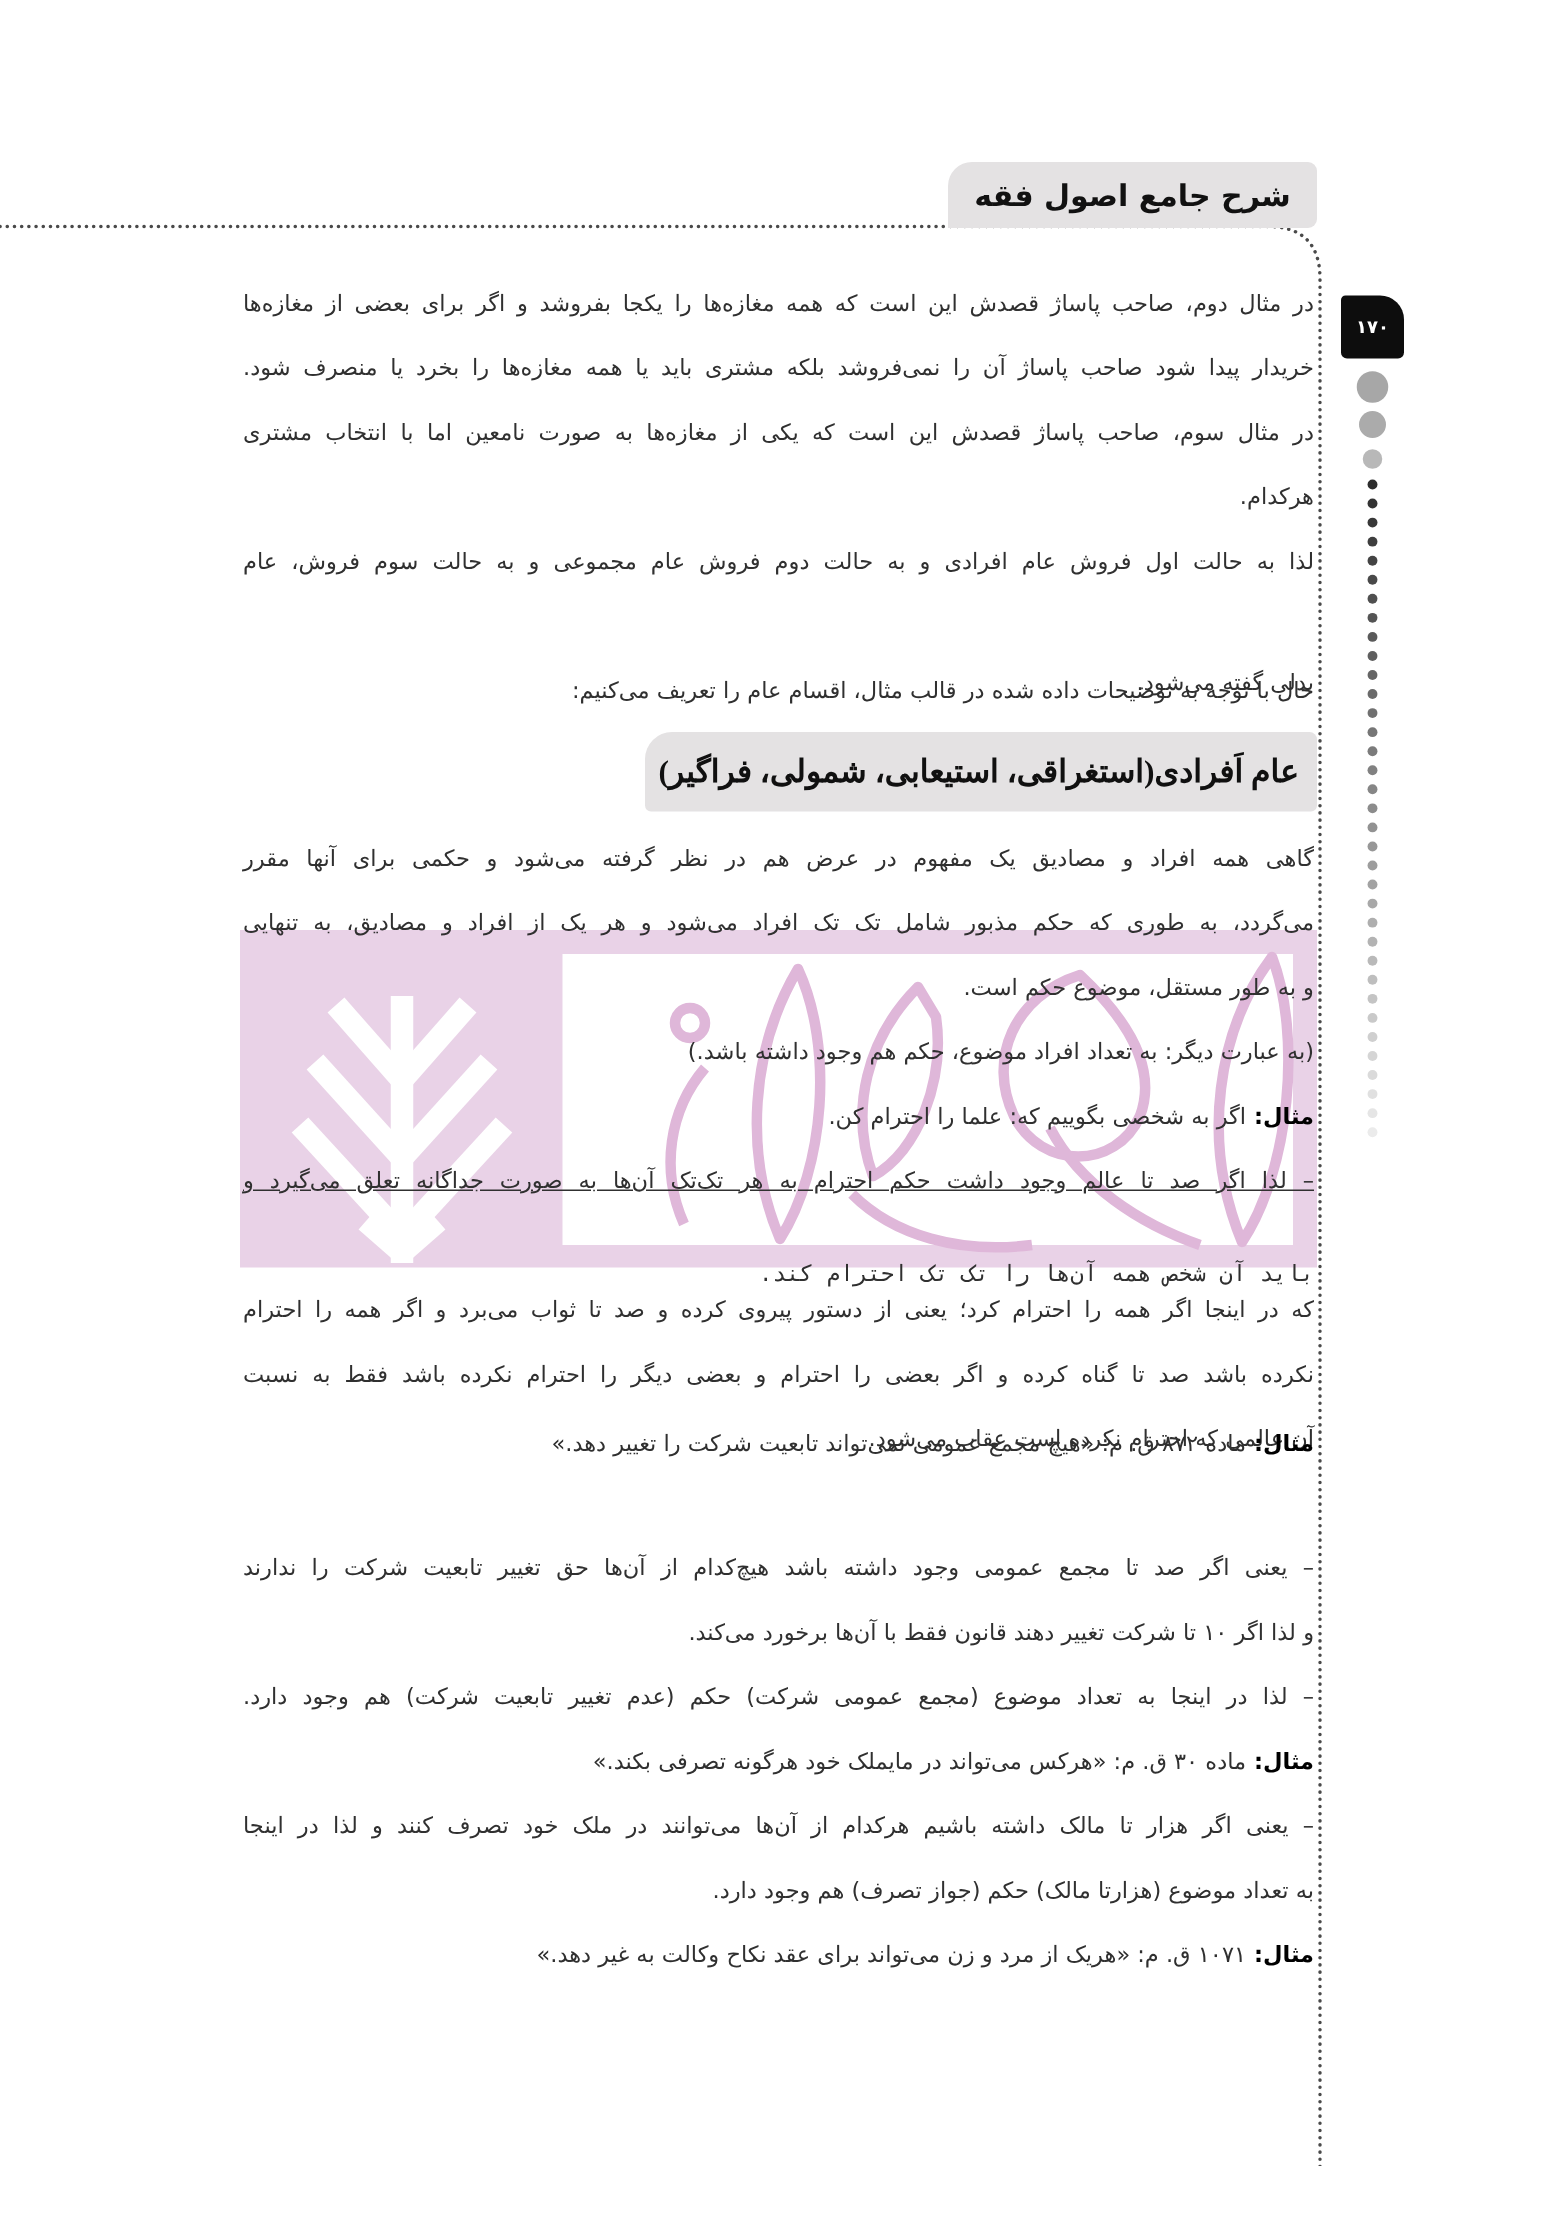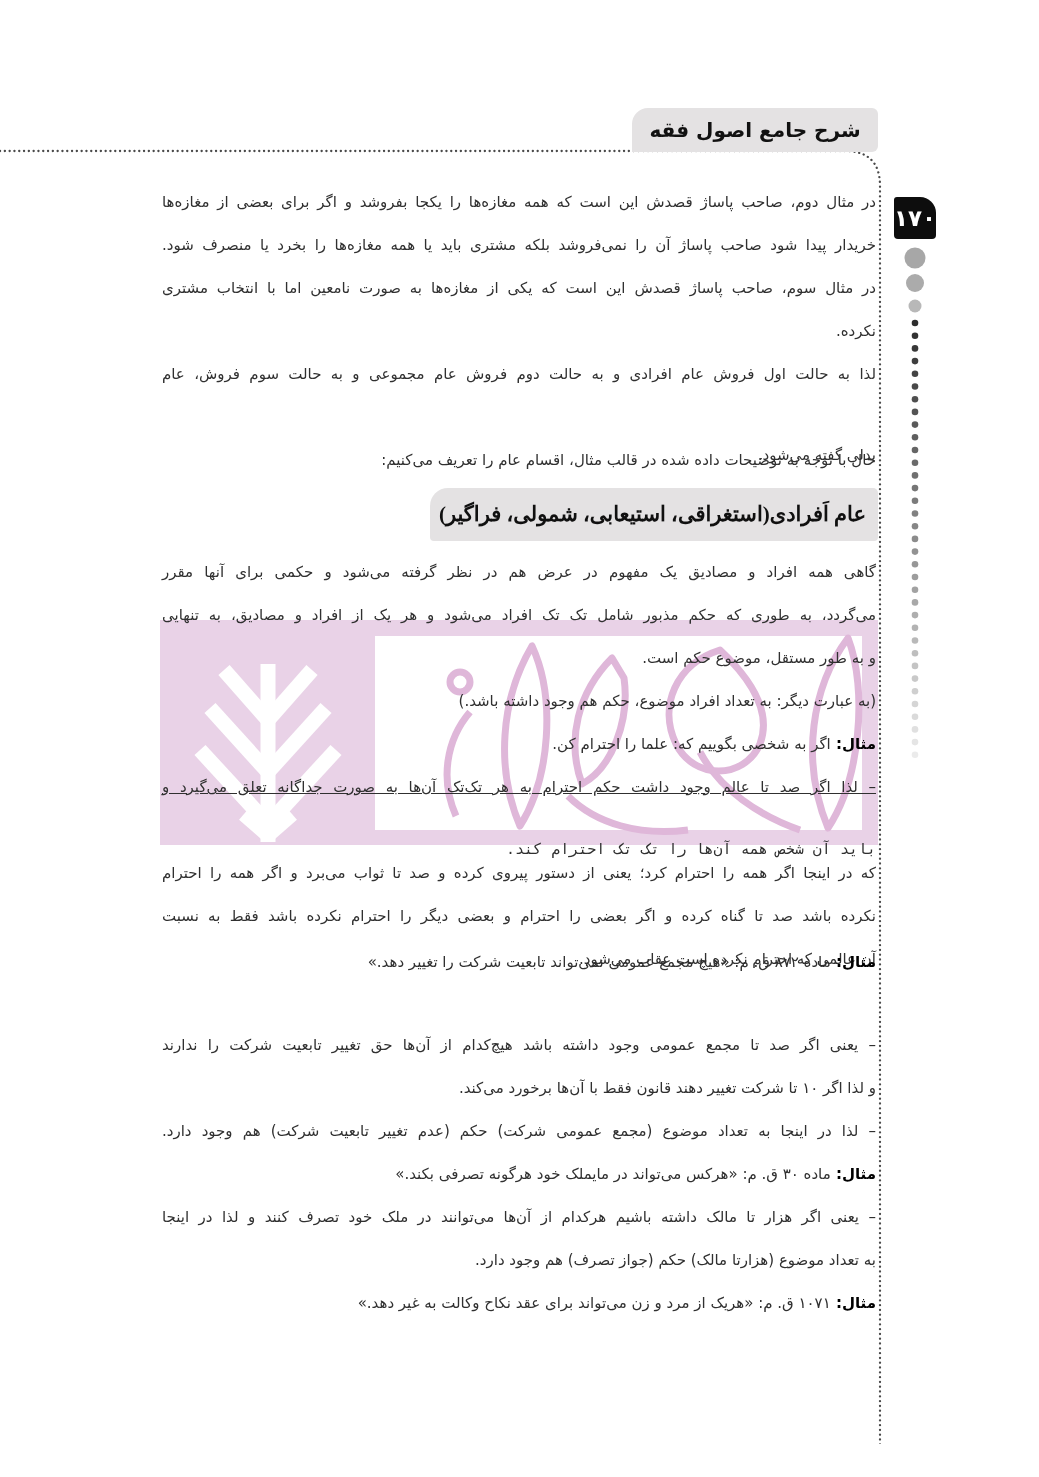--- a/index.html
+++ b/index.html
@@ -31,21 +31,21 @@
     font-size:20px;font-weight:bold;color:#111;
     z-index:4;
   }
 
   
   .page-badge{
     position:absolute;
     left:894px;top:197px;width:42px;height:42px;
     background:var(--badge);
     border-radius:3px 16px 4px 4px;
-    color:#fff;font-size:23px;font-weight:bold;
+    color:#fff;font-size:12px;font-weight:bold;
     display:flex;align-items:center;justify-content:center;
     z-index:4;
   }
 
   
   .watermark{
     position:absolute;left:160px;top:620px;width:718px;height:225px;
     z-index:0;
   }
   .wm-band{position:absolute;inset:0;background:var(--accent-pink);}
@@ -170,21 +170,21 @@
     </svg>
 
   <div class="section-header">
     <span>عام اَفرادی(استغراقی، استیعابی، شمولی، فراگیر)</span>
   </div>
 
   <div class="content-lines">
       <div class="tline just" dir="rtl" style="top: 186px;">در مثال دوم، صاحب پاساژ قصدش این است که همه مغازه‌ها را یکجا بفروشد و اگر برای بعضی از مغازه‌ها</div>
       <div class="tline just" dir="rtl" style="top: 229px;">خریدار پیدا شود صاحب پاساژ آن را نمی‌فروشد بلکه مشتری باید یا همه مغازه‌ها را بخرد یا منصرف شود.</div>
       <div class="tline just" dir="rtl" style="top: 272px;">در مثال سوم، صاحب پاساژ قصدش این است که یکی از مغازه‌ها به صورت نامعین اما با انتخاب مشتری</div>
-      <div class="tline endline" dir="rtl" style="top: 315px;">نکرده.</div>
+      <div class="tline endline" dir="rtl" style="top: 315px;">هرکدام.</div>
       <div class="tline just" dir="rtl" style="top: 358px;">لذا به حالت اول فروش عام افرادی و به حالت دوم فروش عام مجموعی و به حالت سوم فروش، عام</div>
       <div class="tline endline" dir="rtl" style="top: 401px; margin-top: 38px;">بدلی گفته می‌شود.</div>
       <div class="tline endline" dir="rtl" style="top: 444px;">حال با توجه به توضیحات داده شده در قالب مثال، اقسام عام را تعریف می‌کنیم:</div>
       <div class="tline just" dir="rtl" style="top: 556px;">گاهی همه افراد و مصادیق یک مفهوم در عرض هم در نظر گرفته می‌شود و حکمی برای آنها مقرر</div>
       <div class="tline just" dir="rtl" style="top: 599px;">می‌گردد، به طوری که حکم مذبور شامل تک تک افراد می‌شود و هر یک از افراد و مصادیق، به تنهایی</div>
       <div class="tline endline" dir="rtl" style="top: 642px;">و به طور مستقل، موضوع حکم است.</div>
       <div class="tline endline" dir="rtl" style="top: 685px;">(به عبارت دیگر: به تعداد افراد موضوع، حکم هم وجود داشته باشد.)</div>
       <div class="tline endline" dir="rtl" style="top: 728px;"><b>مثال: </b>اگر به شخصی بگوییم که: علما را احترام کن.</div>
       <div class="tline just" dir="rtl" style="top: 771px; text-decoration: underline;">– لذا اگر صد تا عالم وجود داشت حکم احترام به هر تک‌تک آن‌ها به صورت جداگانه تعلق می‌گیرد و</div>
       <div class="tline endline" dir="rtl" style="top: 835px; font-family: Liberation Mono, monospace;">باید آن شخص همه آن‌ها را تک تک احترام کند.</div>

